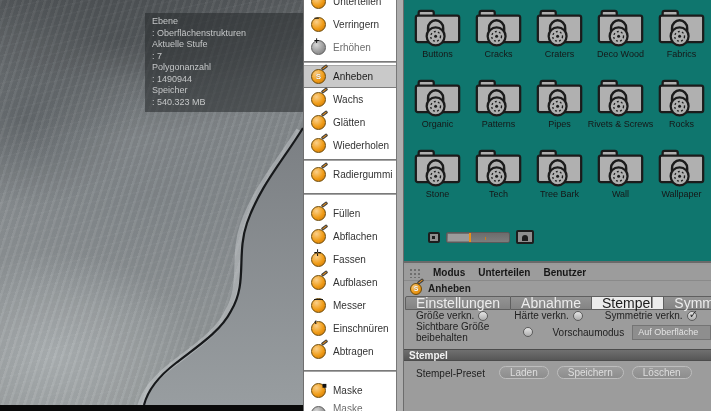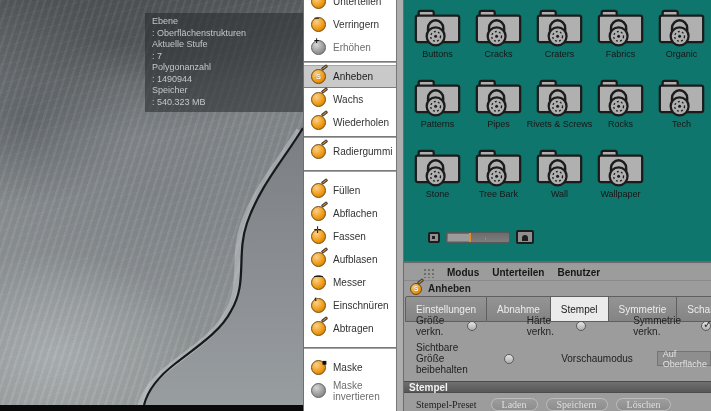--- a/index.html
+++ b/index.html
@@ -67,52 +67,52 @@
   .thumb-ico.big { width:18px; height:14px; }
   .thumb-ico.big::after { width:6px; height:6px; border-radius:50% 50% 0 0; left:4px; top:3px; }
   #size-slider { position:relative; width:64px; height:11px; background:linear-gradient(180deg,#6c6c6c,#7d7d7d);
     border:1px solid #5a5a5a; border-radius:2px; }
   #size-slider .fill { position:absolute; left:1px; top:1px; bottom:1px; width:36%; background:#9b9b9b; }
   #size-slider .mark { position:absolute; left:36%; top:0; bottom:0; width:2px; background:#e8901a; }
   #size-slider .tick { position:absolute; left:62%; top:4px; bottom:2px; width:1px; background:#c77f1d; }
 
   
   #attrs { position:absolute; left:404px; top:265px; width:307px; height:146px; background:#9c9c9c; }
-  #attr-menubar { display:flex; align-items:center; gap:13px; height:16px; padding-left:19px;
+  #attr-menubar { display:flex; align-items:center; gap:13px; height:16px; padding-left:5px;
     border-bottom:1px solid #8a8a8a; }
   #attr-menubar .mi { font-size:10px; font-weight:bold; color:#161616; cursor:default; }
   .dots-ico { width:13px; height:10px; margin-right:-2px;
     background:radial-gradient(circle, #6e6e6e 1px, transparent 1.2px); background-size:4px 4px; }
   #obj-row { display:flex; align-items:center; gap:6px; height:15px; padding-left:6px; }
   #obj-row .name { font-size:10px; font-weight:bold; color:#1c1c1c; }
   #obj-row .ball { width:12px; height:12px; }
   #obj-row .ball .g { font-size:7px; }
 
   #tabs { display:flex; padding-left:1px; height:14px; }
-  .tab { flex:0 0 auto; padding:12px 10px; display:flex; align-items:center; height:14px;
+  .tab { flex:0 0 auto; padding:0 10px; display:flex; align-items:center; height:14px;
     background:linear-gradient(180deg,#949494,#848484); border:1px solid #5f5f5f; border-left-width:0;
-    color:#ececec; font-size:10px; cursor:default; }
+    color:#ececec; font-size:14px; cursor:default; }
   .tab:first-child { border-left-width:1px; border-radius:2px 0 0 0; }
   .tab:last-child { border-radius:0 2px 0 0; }
   .tab.active { background:#ebebeb; color:#1c1c1c; }
 
-  .frow { display:flex; align-items:center; gap:20px; padding-left:12px; margin-top:5px; }
+  .frow { display:flex; align-items:center; gap:4px; padding-left:12px; }
   .frow .cblabel { color:#222; font-size:10px; }
   .cb { width:10px; height:10px; border-radius:50%; border:1px solid #5c5c5c;
     background:linear-gradient(180deg,#e6e6e6,#adadad); position:relative; flex:0 0 auto; cursor:default; }
   .cb.checked::after { content:"\2713"; position:absolute; left:1px; top:-4px; font-size:11px;
     font-weight:bold; color:#2b2b2b; }
   .gap18 { width:18px; } .gap14 { width:14px; }
   #preview-dd { margin-left:4px; width:96px; height:15px; background:#8e8e8e; border:1px solid #747474;
     color:#e3e3e3; font-size:9px; display:flex; align-items:center; padding-left:5px; cursor:default; }
 
   #section-stempel { margin-top:6px; height:12px; background:linear-gradient(180deg,#707070,#575757);
     border-top:1px solid #4c4c4c; border-bottom:1px solid #4c4c4c; display:flex; align-items:center;
     padding-left:5px; color:#f2f2f2; font-weight:bold; font-size:10px; }
-  .arow { display:flex; align-items:center; padding-left:12px; margin-top:4px; height:14px;font-family:Liberation Serif, serif; }
+  .arow { display:flex; align-items:flex-end; padding-left:12px; margin-top:4px; height:14px; }
   .alabel { font-size:10px; color:#222; flex:0 0 auto; }
   .leader { flex:0 0 auto; border-bottom:1px dotted #4f4f4f; margin:0 4px 3px 4px; }
   .btn { height:13px; padding:0 10px; margin-right:8px; border:1px solid #bdbdbd; border-radius:8px;
     background:linear-gradient(180deg,#9d9d9d,#8d8d8d); color:#dedede; font-size:10px;
     display:flex; align-items:center; cursor:default; }
 </style>
 </head>
 <body>
 
 <svg width="0" height="0" style="position:absolute">
@@ -193,20 +193,26 @@
       <div class="tool">
         <span class="ball">
             <span class="pen"></span>
           </span>
         <span class="label">Wachs</span>
       </div>
       <div class="tool">
         <span class="ball">
             <span class="pen"></span>
           </span>
+        <span class="label">Glätten</span>
+      </div>
+      <div class="tool">
+        <span class="ball">
+            <span class="pen"></span>
+          </span>
         <span class="label">Wiederholen</span>
       </div>
       <div class="sep"></div>
       <div class="tool">
         <span class="ball">
             <span class="pen"></span>
           </span>
         <span class="label">Radiergummi</span>
       </div>
       <div class="sep big"></div>
@@ -285,20 +291,26 @@
       <div class="preset">
         <svg viewBox="0 0 52 46" width="49" height="44">
             <use href="#folderlock"></use>
           </svg>
         <span class="cap">Craters</span>
       </div>
       <div class="preset">
         <svg viewBox="0 0 52 46" width="49" height="44">
             <use href="#folderlock"></use>
           </svg>
+        <span class="cap">Deco Wood</span>
+      </div>
+      <div class="preset">
+        <svg viewBox="0 0 52 46" width="49" height="44">
+            <use href="#folderlock"></use>
+          </svg>
         <span class="cap">Fabrics</span>
       </div>
       <div class="preset">
         <svg viewBox="0 0 52 46" width="49" height="44">
             <use href="#folderlock"></use>
           </svg>
         <span class="cap">Organic</span>
       </div>
       <div class="preset">
         <svg viewBox="0 0 52 46" width="49" height="44">
@@ -321,27 +333,27 @@
       <div class="preset">
         <svg viewBox="0 0 52 46" width="49" height="44">
             <use href="#folderlock"></use>
           </svg>
         <span class="cap">Rocks</span>
       </div>
       <div class="preset">
         <svg viewBox="0 0 52 46" width="49" height="44">
             <use href="#folderlock"></use>
           </svg>
+        <span class="cap">Stone</span>
+      </div>
+      <div class="preset">
+        <svg viewBox="0 0 52 46" width="49" height="44">
+            <use href="#folderlock"></use>
+          </svg>
         <span class="cap">Tech</span>
-      </div>
-      <div class="preset">
-        <svg viewBox="0 0 52 46" width="49" height="44">
-            <use href="#folderlock"></use>
-          </svg>
-        <span class="cap">Stone</span>
       </div>
       <div class="preset">
         <svg viewBox="0 0 52 46" width="49" height="44">
             <use href="#folderlock"></use>
           </svg>
         <span class="cap">Tree Bark</span>
       </div>
       <div class="preset">
         <svg viewBox="0 0 52 46" width="49" height="44">
             <use href="#folderlock"></use>

